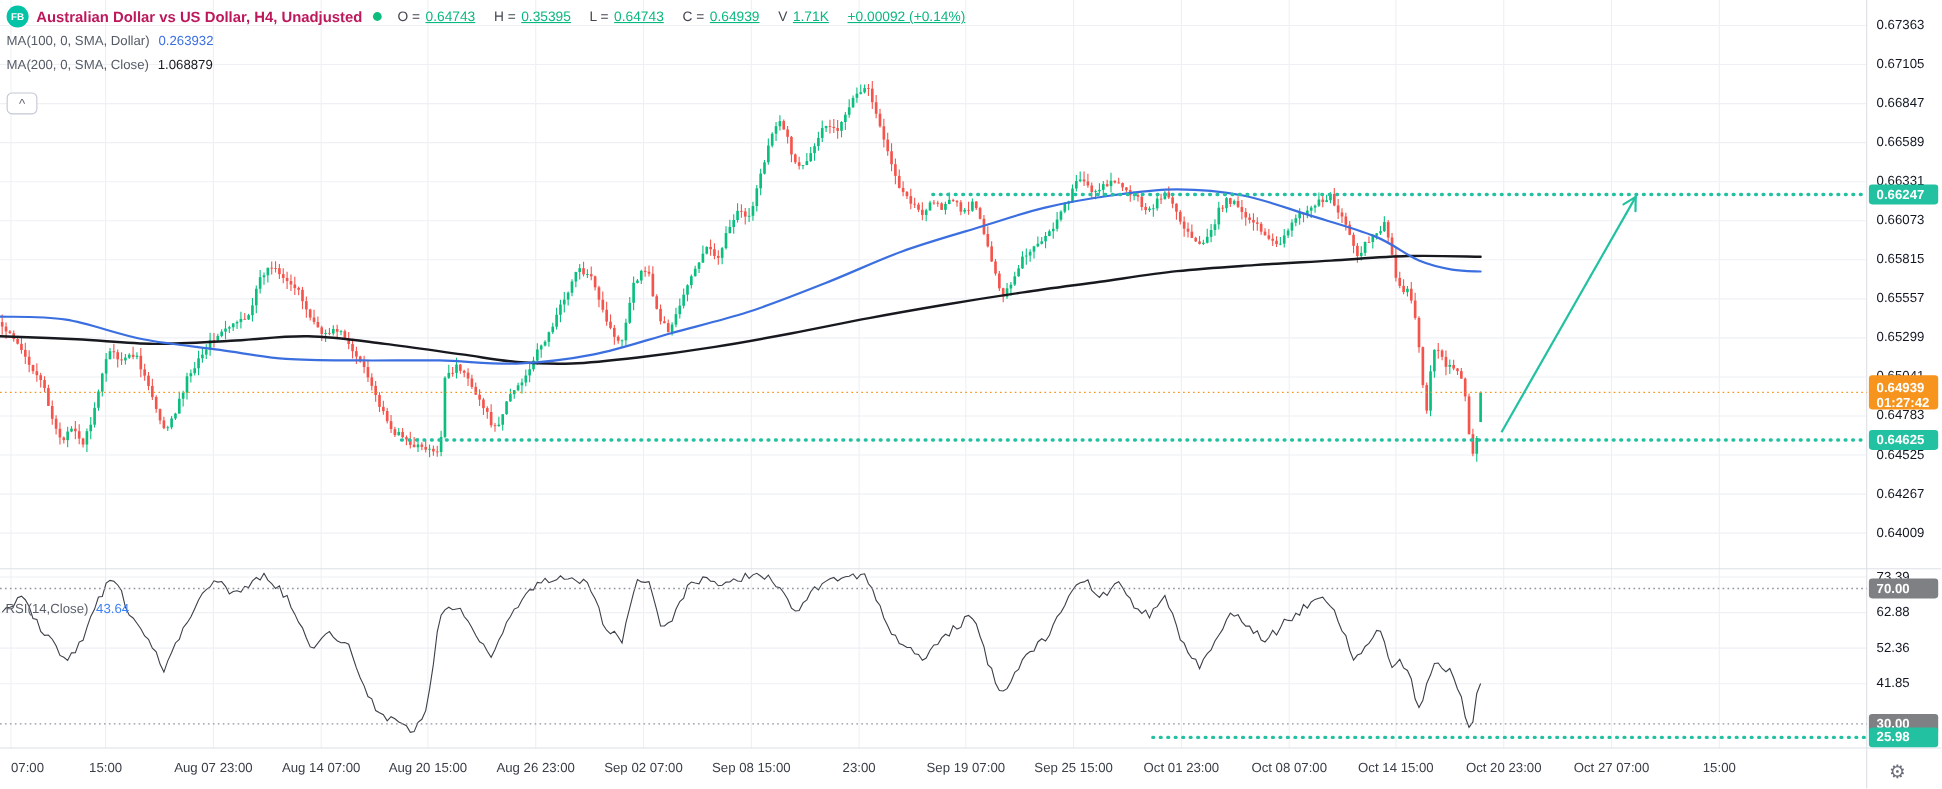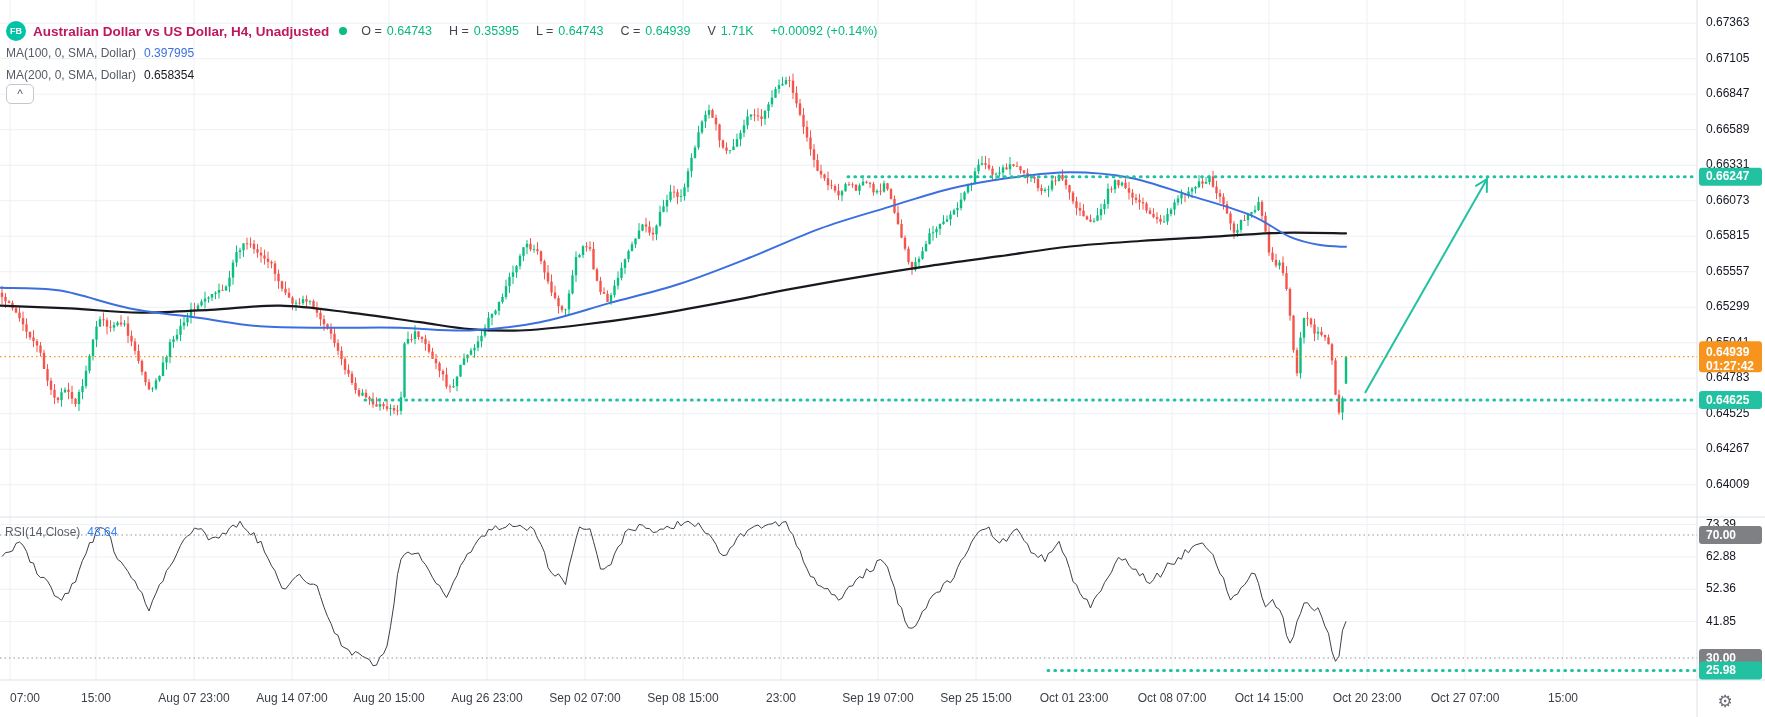--- a/index.html
+++ b/index.html
@@ -1,37 +1,37 @@
 <!DOCTYPE html>
 <html><head>
 <meta charset="utf-8">
 <style>
   html,body{margin:0;padding:0;background:#fff;}
   .app{position:relative;width:1765px;height:717px;background:#ffffff;overflow:hidden;
        font-family:"Liberation Sans",sans-serif;color:#131722;}
   svg text{font-family:"Liberation Sans",sans-serif;}
-  .legend{position:absolute;top:20px;left:6px;z-index:5;}
+  .legend{position:absolute;top:4px;left:6px;z-index:5;}
   .legend-row1{display:flex;align-items:center;height:22px;white-space:nowrap;}
   .sym-logo{width:20px;height:20px;border-radius:50%;background:#02c3a6;color:#fff;
             display:flex;align-items:center;justify-content:center;
             font-size:9px;font-weight:bold;margin-right:7px;flex:0 0 auto;}
   .sym-title{font-size:13.5px;font-weight:600;color:#be185d;}
   .status-dot{width:8px;height:8px;border-radius:50%;background:#0abf7e;margin:0 14px 0 10px;}
   .ohlc{font-size:12.5px;display:flex;align-items:center;gap:5px;white-space:nowrap;}
   .ohlc .lbl{color:#434651;}
-  .ohlc .val{color:#09b87f;}
+  .ohlc .val{color:#09b87f;text-decoration:underline;}
   .ohlc .sp{display:inline-block;width:7px;}
   .ma-row{display:flex;align-items:center;height:22px;font-size:12px;white-space:nowrap;}
   .ma-row .ma-lbl{color:#555b66;margin-right:8px;}
   .ma-val-100{color:#3b6fe0;}
   .ma-val-200{color:#17191f;}
   .collapse-btn{position:absolute;top:84px;left:6px;width:28px;height:20px;background:#fff;
        border:1px solid #c2c7d1;border-radius:5px;color:#5a5e68;font-size:12px;line-height:16px;
        display:flex;align-items:center;justify-content:center;padding:0;cursor:pointer;}
-  .rsi-legend{position:absolute;top:525px;left:5px;z-index:5;font-size:12px;display:flex;gap:7px;
+  .rsi-legend{position:absolute;top:546px;left:5px;z-index:5;font-size:12px;display:flex;gap:7px;
        align-items:center;white-space:nowrap;}
   .rsi-lbl{color:#5a5e68;}
   .rsi-val{color:#3b82f6;}
   .gear-btn{position:absolute;left:1712px;top:688px;width:26px;height:26px;border:none;background:transparent;
        color:#6a6d78;font-size:17px;display:flex;align-items:center;justify-content:center;cursor:pointer;padding:0;}
   .axis-hotzone{position:absolute;background:transparent;z-index:4;}
 </style>
 </head>
 <body>
 
@@ -951,25 +951,25 @@
         <span class="val">0.64939</span>
           <span class="sp"></span>
         <span class="lbl">V</span>
         <span class="val">1.71K</span>
           <span class="sp"></span>
         <span class="val">+0.00092 (+0.14%)</span>
       </span>
     </div>
     <div class="ma-row">
       <span class="ma-lbl">MA(100, 0, SMA, Dollar)</span>
-      <span class="ma-val-100">0.397995</span>
+      <span class="ma-val-100">0.263932</span>
     </div>
     <div class="ma-row">
-      <span class="ma-lbl">MA(200, 0, SMA, Dollar)</span>
-      <span class="ma-val-200">0.658354</span>
+      <span class="ma-lbl">MA(200, 0, SMA, Close)</span>
+      <span class="ma-val-200">1.068879</span>
     </div>
   </div>
 
   <button class="collapse-btn">
     <span>^</span>
   </button>
 
   <div class="rsi-legend">
     <span class="rsi-lbl">RSI(14,Close)</span>
     <span class="rsi-val">43.64</span>

